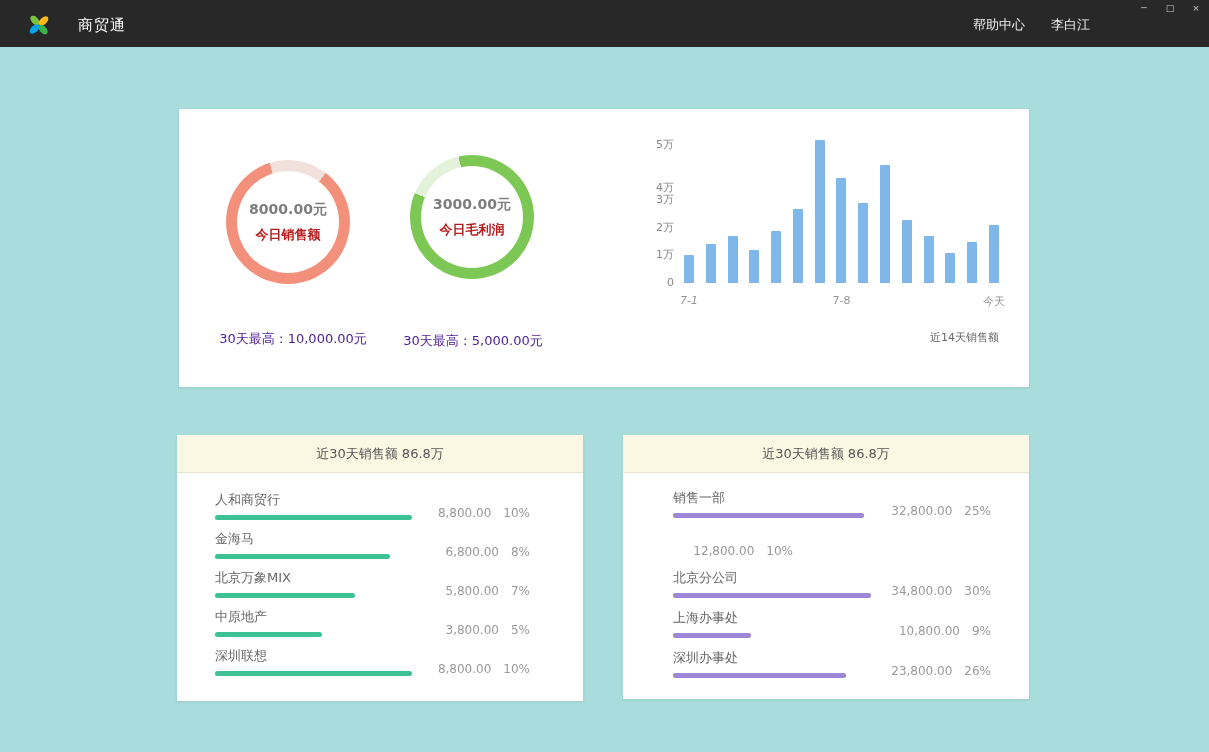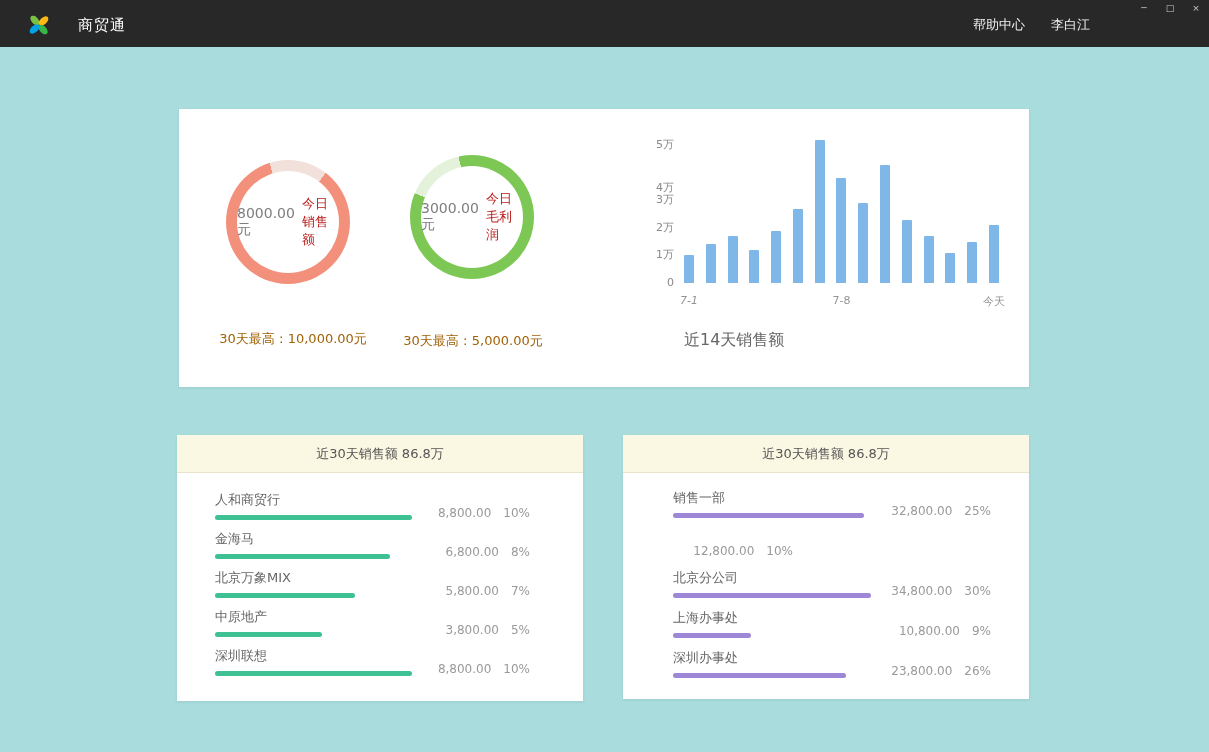--- a/index.html
+++ b/index.html
@@ -22,37 +22,37 @@
 
   
   .card { position:absolute; background:#ffffff; box-shadow:0 1px 3px rgba(0,0,0,0.07); }
   .card-top { left:179px; top:109px; width:850px; height:278px; }
 
   
   .donut { position:absolute; width:124px; height:124px; border-radius:50%; }
   .donut-1 { left:47px; top:51px; }
   .donut-2 { left:231px; top:46px; }
   .donut-inner { position:absolute; left:11px; top:11px; width:102px; height:102px; border-radius:50%;
-    background:#ffffff; display:flex; flex-direction:row; align-items:center; justify-content:center; gap:7px; }
+    background:#ffffff; display:flex; flex-direction:column; align-items:center; justify-content:center; gap:7px;font-weight:bold; }
   .donut-value { font-size:14px; color:#7d7d7d; }
   .donut-label { font-size:13px; color:#b91c1c; }
-  .donut-foot { position:absolute; width:240px; text-align:center; font-size:13px; color:#a16207; }
+  .donut-foot { position:absolute; width:240px; text-align:center; font-size:13px; color:#4c1d95; }
   .foot-1 { left:-6px; top:221px; }
   .foot-2 { left:174px; top:223px; }
 
   
   .bchart { position:absolute; left:455px; top:29px; width:380px; height:230px; }
   .y-axis { position:absolute; left:0; top:0; width:40px; height:160px; }
   .ytick { position:absolute; right:0; width:40px; text-align:right; font-size:11px; color:#8a8a8a; line-height:14px; }
   .bars { position:absolute; left:50px; top:0; width:315px; height:145px;
     display:flex; justify-content:space-between; align-items:flex-end; }
   .vbar { width:10px; border-radius:1px 1px 0 0; }
   .x-axis { position:absolute; left:50px; top:156px; width:315px; height:14px; }
   .xtick { position:absolute; transform:translateX(-50%); font-size:11px; color:#949494; white-space:nowrap; }
-  .chart-caption { position:absolute; left:50px; top:192px; width:315px; text-align:left; font-size:16px; color:#666666; }
+  .chart-caption { position:absolute; left:50px; top:192px; width:315px; text-align:right; font-size:11px; color:#666666; }
 
   
   .panel-left  { left:177px; top:435px; width:406px; height:266px; }
   .panel-right { left:623px; top:435px; width:406px; height:264px; }
   .panel-header { height:38px; background:#faf7e2; border-bottom:1px solid #e9e4c9;
     display:flex; align-items:center; justify-content:center; font-size:13px; color:#555555; }
   .panel-left  .panel-list { padding:19px 53px 0 38px; }
   .panel-right .panel-list { padding:17px 38px 0 50px; }
   .prow { display:flex; height:40px; align-items:flex-start; }
   .panel-left .prow { height:39px; }

